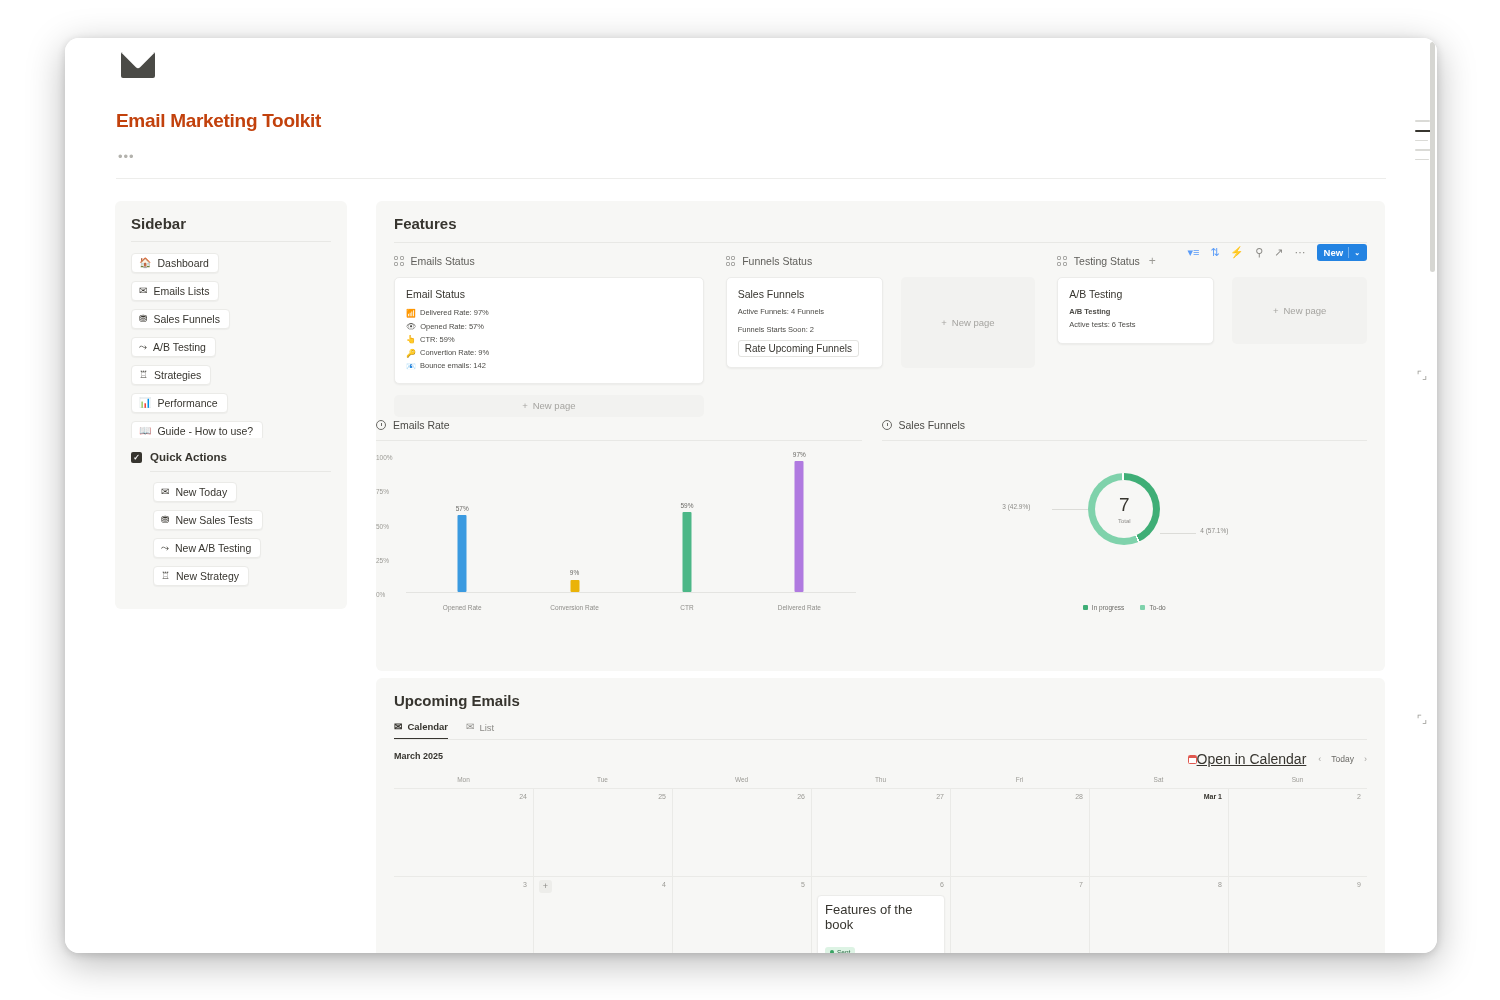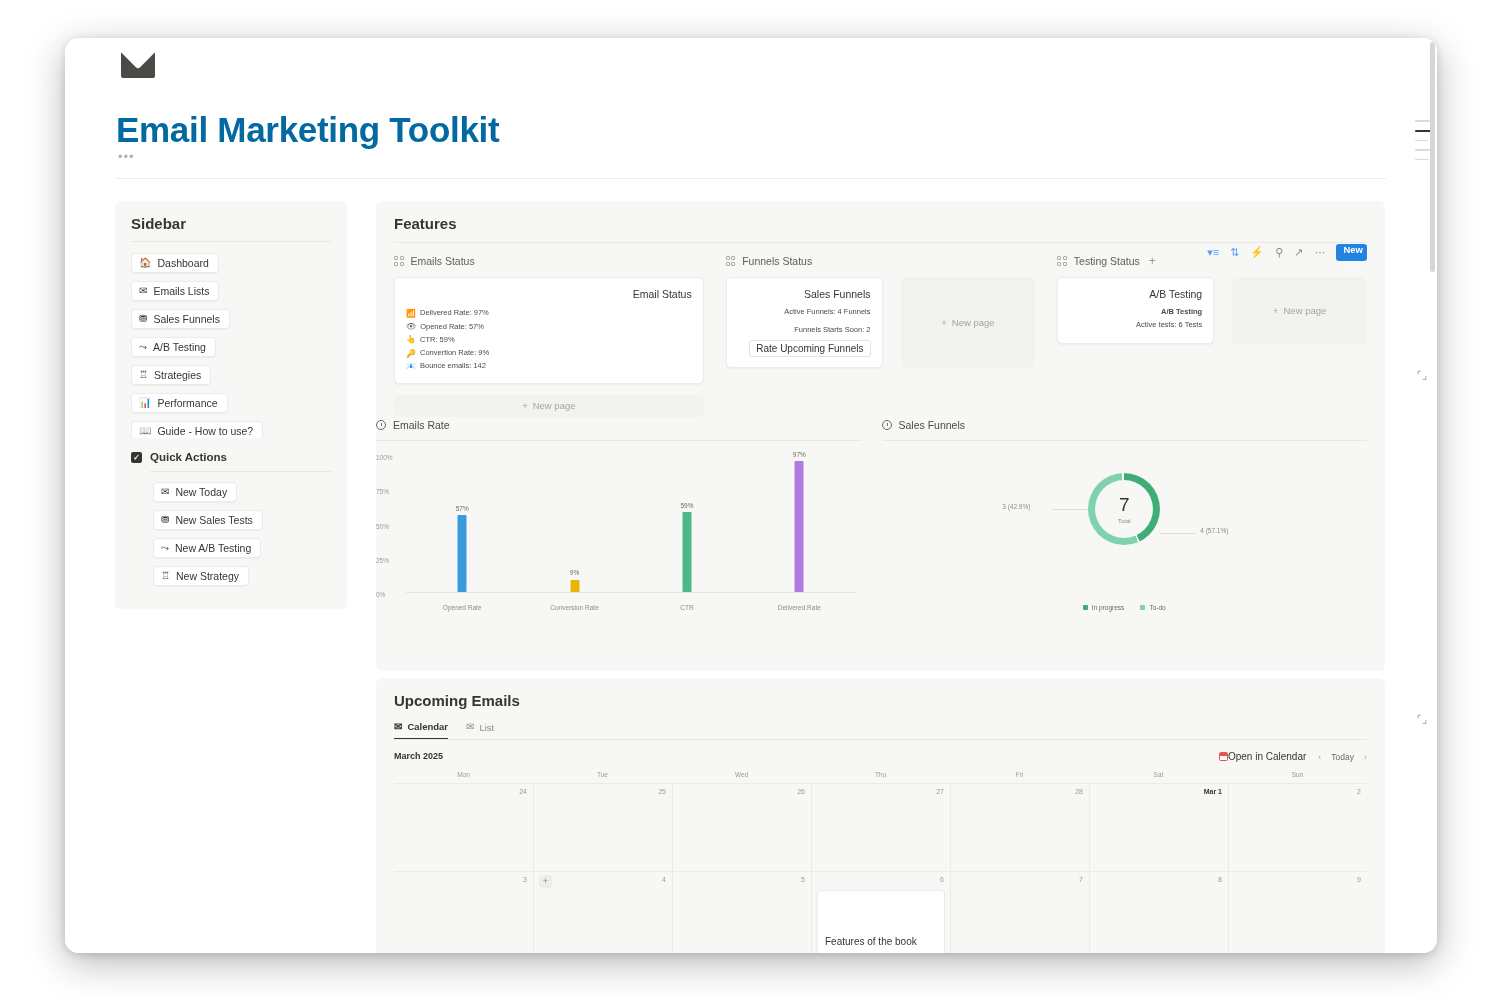--- a/index.html
+++ b/index.html
@@ -47,22 +47,22 @@
     content: "";
     position: absolute;
     left: 50%; top: -14px;
     width: 26px; height: 26px;
     background: #ffffff;
     transform: translateX(-50%) rotate(45deg);
     border-radius: 3px;
   }
   .page-title {
     position: absolute; left: 51px; top: 72px;
-    font-size: 35px; font-weight: 700;
-    color: #0369a1; letter-spacing: -0.3px;
+    font-size: 19px; font-weight: 700;
+    color: #c2410c; letter-spacing: -0.3px;
   }
   .title-dots {
     position: absolute; left: 53px; top: 111px;
     font-size: 13px; color: #b3b2ad; letter-spacing: 1px;
   }
   .hdr-rule {
     position: absolute; left: 51px; top: 140px;
     width: 1270px; height: 1px; background: #ededeb;
   }
   
@@ -127,21 +127,21 @@
     display: flex; align-items: center; gap: 7px;
     font-size: 10.5px; color: #5f5e5a; margin-bottom: 10px;
   }
   .grid-ico {
     display: inline-grid;
     grid-template-columns: 4px 4px; grid-gap: 1.5px;
     opacity: .55;
   }
   .grid-ico i { display: block; width: 4px; height: 4px; border: 1px solid #6b6a66; border-radius: 1px; }
   .plus-sm { color: #9b9a95; font-size: 12px; line-height: 1; margin-left: 2px; cursor: pointer; }
-  .cards { display: flex; gap: 18px; text-align: right; }
+  .cards { display: flex; gap: 18px; }
   .card {
     background: #ffffff;
     border: 1px solid #ececeA;
     border-radius: 5px;
     padding: 10px 11px;
     box-shadow: 0 1px 2px rgba(15,15,15,0.05);
     flex: 1;
   }
   .card h4 { font-size: 10.5px; font-weight: 500; color: #37352f; margin-bottom: 7px; }
   .metric {
@@ -171,21 +171,21 @@
   .db-toolbar {
     position: absolute; right: 18px; top: 43px;
     display: flex; align-items: center; gap: 11px;
   }
   .db-toolbar .ti { font-size: 11px; color: #5b9cf8; cursor: pointer; line-height: 1; }
   .db-toolbar .ti.grey { color: #8d8c88; }
   .new-btn {
     display: flex; align-items: center;
     background: #2383e2; color: #fff;
     border-radius: 3px; font-size: 9.5px; font-weight: 600;
-    height: 17px; padding: 0 4px 0 7px; gap: 5px; flex-direction: column;
+    height: 17px; padding: 0 4px 0 7px; gap: 5px;
   }
   .new-btn .div { width: 1px; height: 11px; background: rgba(255,255,255,.35); }
   .new-btn .cv { font-size: 7px; padding-right: 3px; }
   
   .chart-row {
     position: absolute; left: 0; right: 18px; top: 218px;
     display: flex; gap: 0;
   }
   .chart-box { flex: 1; }
   .chart-box.left { padding-right: 20px; }
@@ -274,21 +274,21 @@
   }
   .tab.active { color: #37352f; font-weight: 600; border-bottom: 1.6px solid #37352f; }
   .cal-head {
     display: flex; align-items: flex-start; justify-content: space-between;
     margin-top: 11px;
   }
   .cal-month { font-size: 9px; font-weight: 600; color: #37352f; }
   .cal-ctrls { display: flex; align-items: center; gap: 12px; }
   .open-cal {
     display: flex; align-items: center; 
-    font-size: 10px; color: #37352f;
+    font-size: 14px; color: #37352f; text-decoration: underline;
   }
   .cal-ico {
     width: 9px; height: 9px; border: 1.3px solid #e0584f; border-radius: 1.5px;
     position: relative; background: #fff;
   }
   .cal-ico:after {
     content: ""; position: absolute; left: 0; top: 0; right: 0; height: 2.5px;
     background: #e0584f;
   }
   .today-nav { display: flex; align-items: center; gap: 10px; font-size: 8.5px; color: #6b6a66; }
@@ -323,21 +323,21 @@
     font-size: 9px; line-height: 13px; text-align: center;
   }
   .ev {
     position: absolute; left: 5px; right: 5px; top: 18px;
     background: #ffffff;
     border: 1px solid #ececea;
     border-radius: 4px;
     padding: 6px 7px 8px 7px;
     box-shadow: 0 1px 2px rgba(15,15,15,0.06);
   }
-  .ev-title { font-size: 10px; color: #37352f; margin-bottom: 8px; margin-top: 39px; }
+  .ev-title { font-size: 13px; color: #37352f; margin-bottom: 8px; }
   .pill {
     display: inline-flex; align-items: center; gap: 3px;
     border-radius: 3px; font-size: 6.5px;
     padding: 1.5px 5px; margin-bottom: 4px;
   }
   .pill.sent { background: #ddf3e4; color: #2a6a44; }
   .pill.sent i { width: 4px; height: 4px; border-radius: 50%; background: #37a362; display: inline-block; }
   .pill.tag { background: #fae0e9; color: #8a3052; display: block; width: fit-content; }
   
   .rail-lines {

